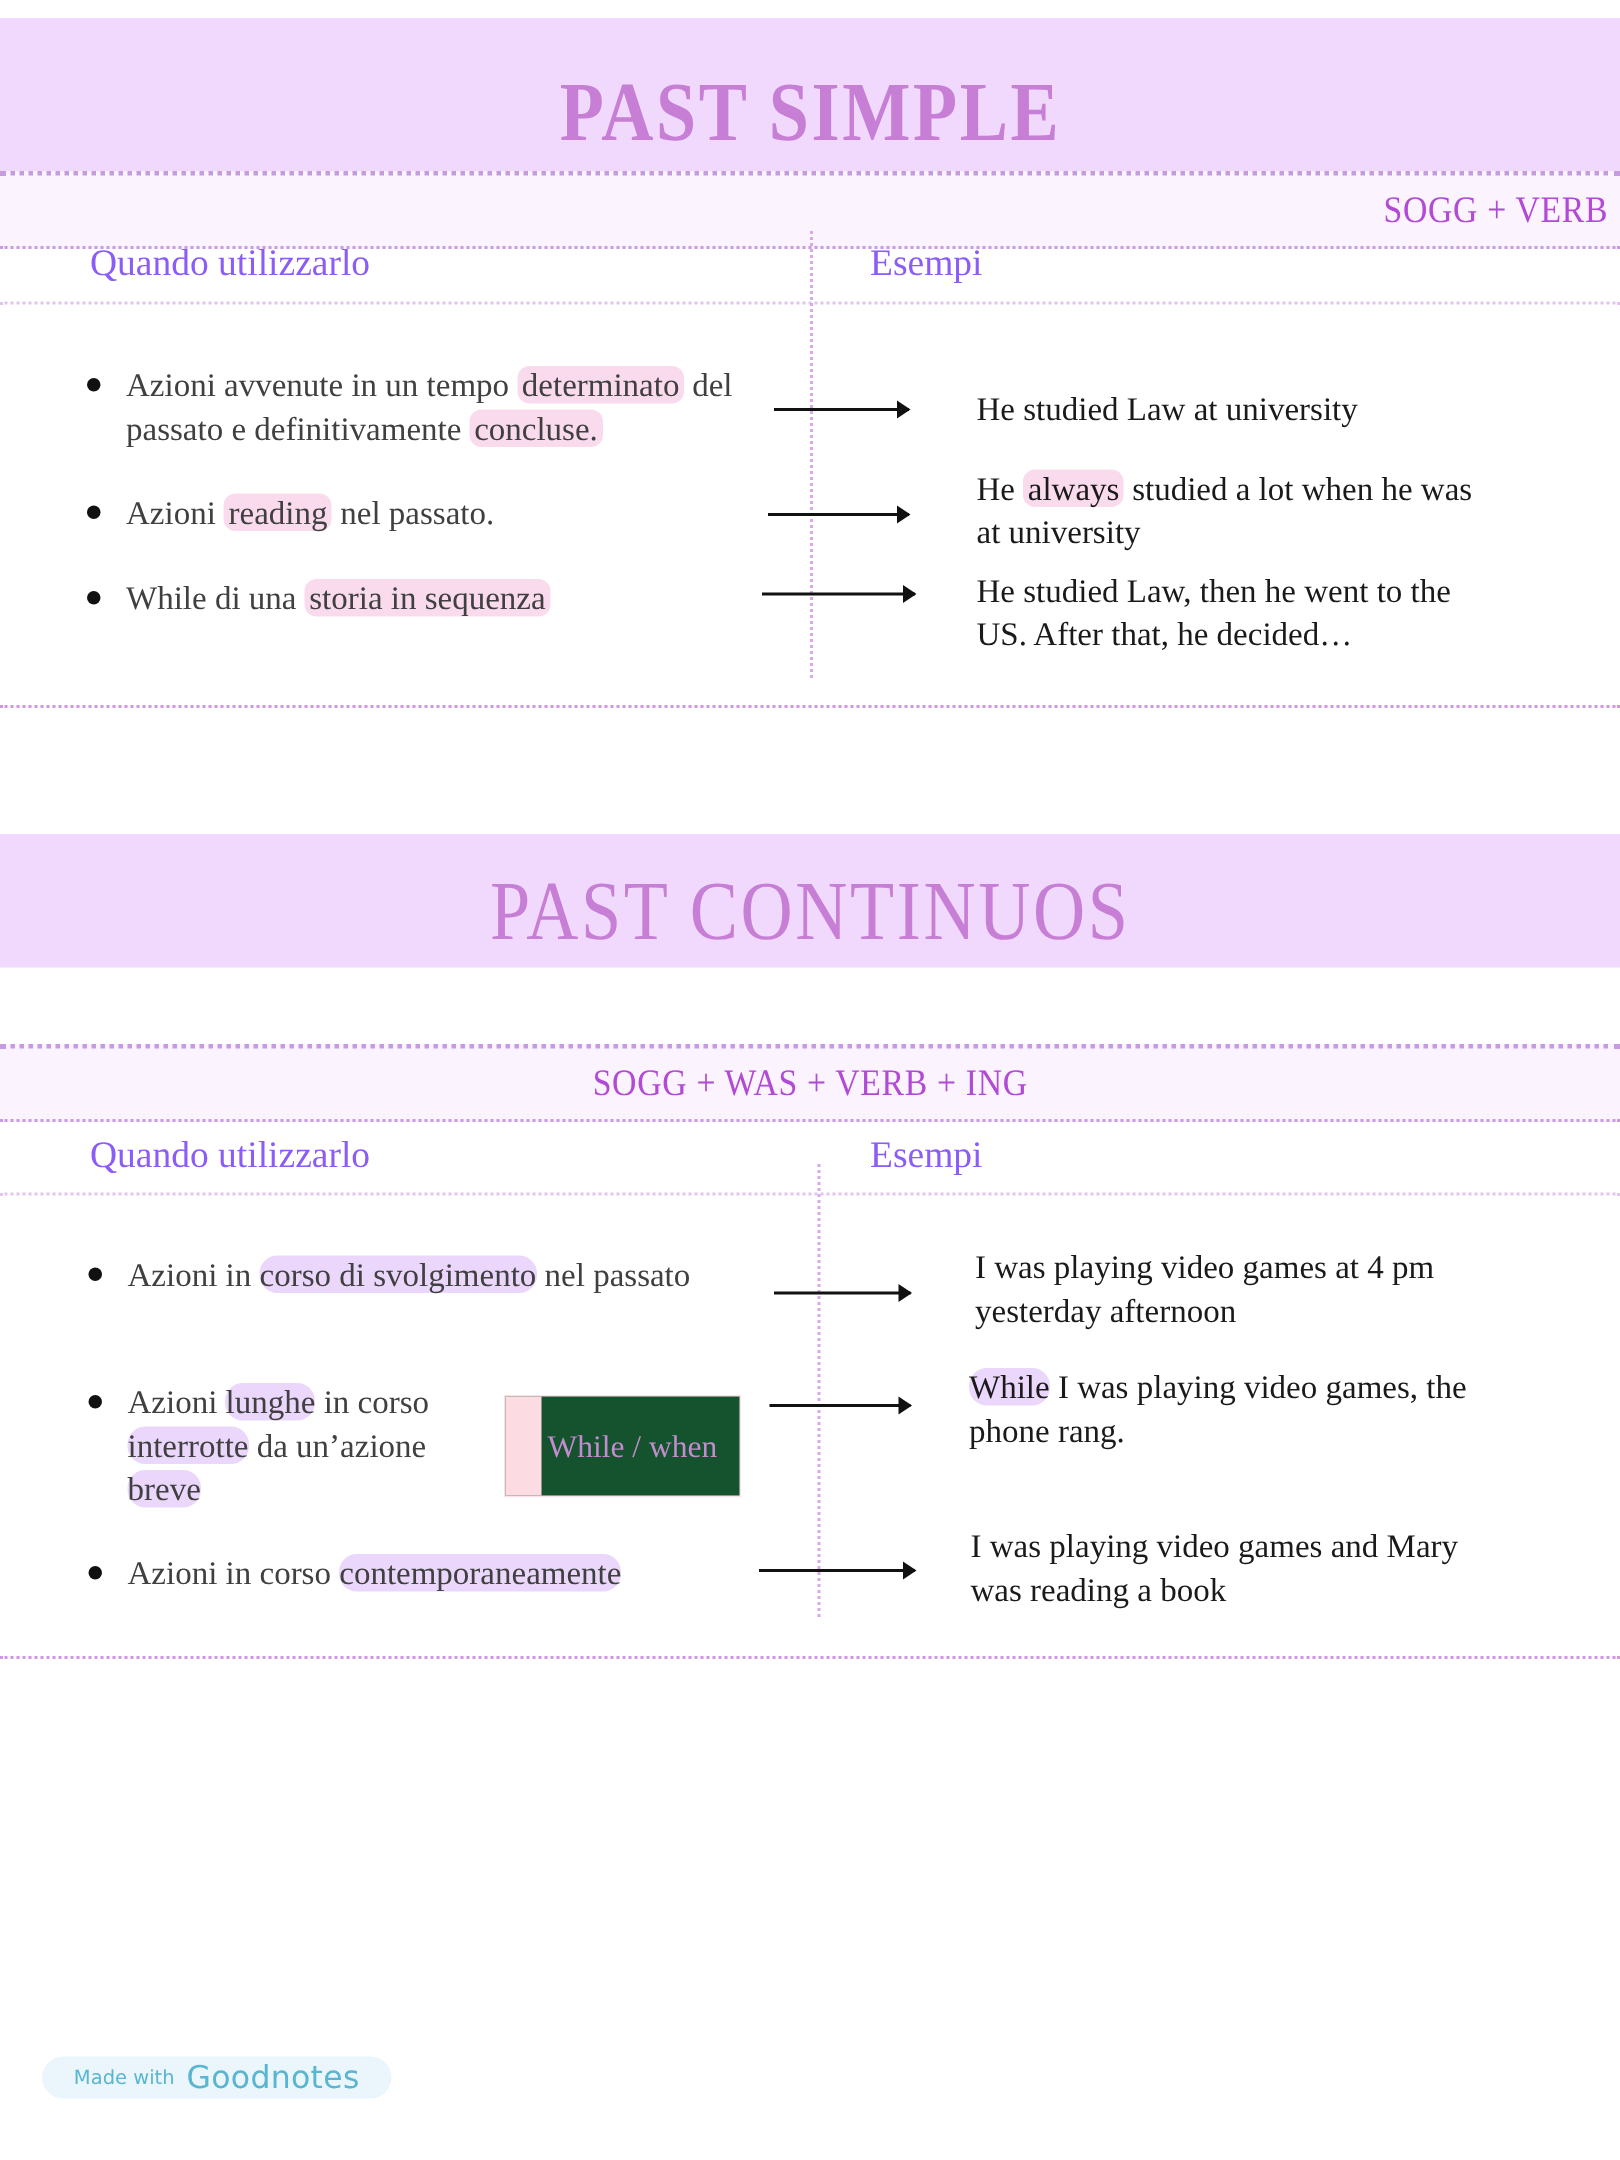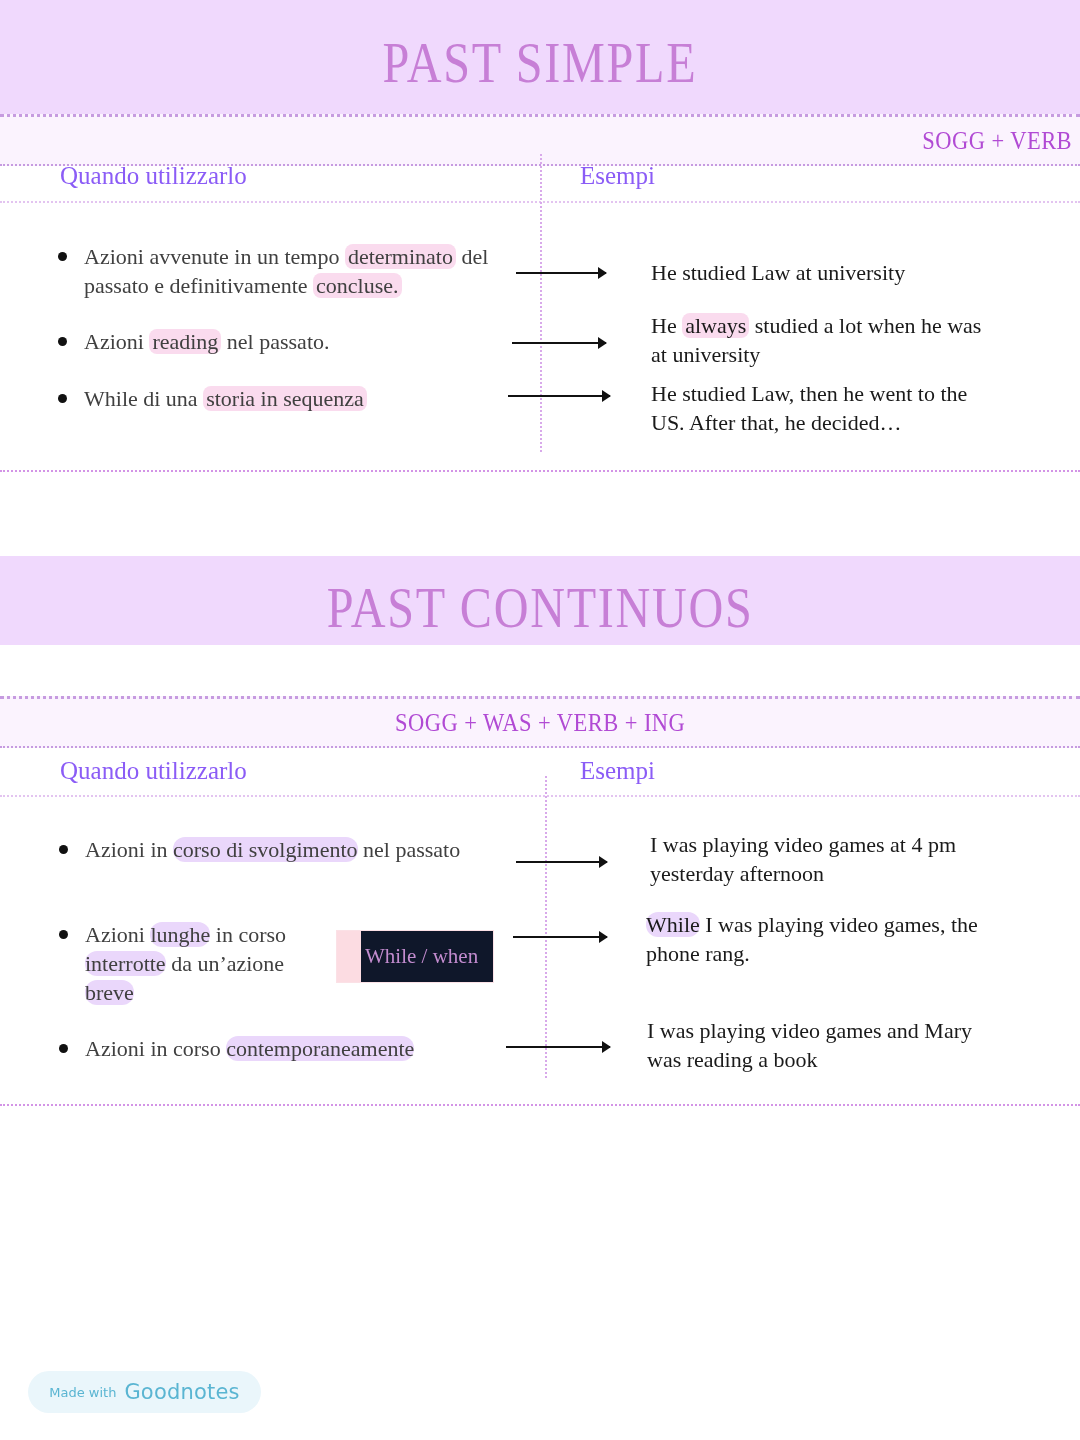--- a/index.html
+++ b/index.html
@@ -62,40 +62,40 @@
     position: absolute; height: 2px; background: #111;
   }
   .arrow::after {
     content: ""; position: absolute; right: -1px; top: -5px;
     border-left: 9px solid #111;
     border-top: 6px solid transparent;
     border-bottom: 6px solid transparent;
   }
 
   .sticky-note {
-    position: absolute; left: 336px; top: 930px; width: 158px; height: 53px;
-    background: #0f172a; border: 1px solid #fbe1e6;
+    position: absolute; left: 336px; top: 930px; width: 158px; height: 68px;
+    background: #14532d; border: 1px solid #fbe1e6;
     display: flex; align-items: center;
   }
   .sticky-note .tab { width: 24px; height: 100%; background: #fcdce2; }
   .sticky-note .label { color: #c38ccf; font-size: 21px; padding-left: 4px; }
 
   .badge {
-    position: absolute; left: 28px; top: 1371px; width: 233px; height: 42px;
+    position: absolute; left: 28px; top: 1371px; width: 233px; height: 28px;
     background: #eaf6fb; border-radius: 21px;
     display: flex; align-items: center; justify-content: center; gap: 8px;
     font-family: "DejaVu Sans", "Liberation Sans", sans-serif; color: #5ab5d2;
   }
   .badge .small { font-size: 13px; }
   .badge .brand { font-size: 21px; letter-spacing: 0.2px; }
 </style>
 </head>
 <body>
 
-<div class="title-band" style="top:0; height:126px;">
+<div class="title-band" style="top:12px; height:126px;font-weight:bold;">
   <span class="title">PAST SIMPLE</span>
 </div>
 <div class="formula-band" style="top:114px; height:52px;justify-content:flex-end;">
   <span class="formula">SOGG + VERB</span>
 </div>
 <div class="col-head" style="left:60px; width:434px; top:162px;">Quando utilizzarlo</div>
 <div class="col-head" style="left:580px; width:430px; top:162px;">Esempi</div>
 <div class="hline" style="top:201px;"></div>
 <div class="vline" style="left:540px; top:154px; height:298px;"></div>
 

